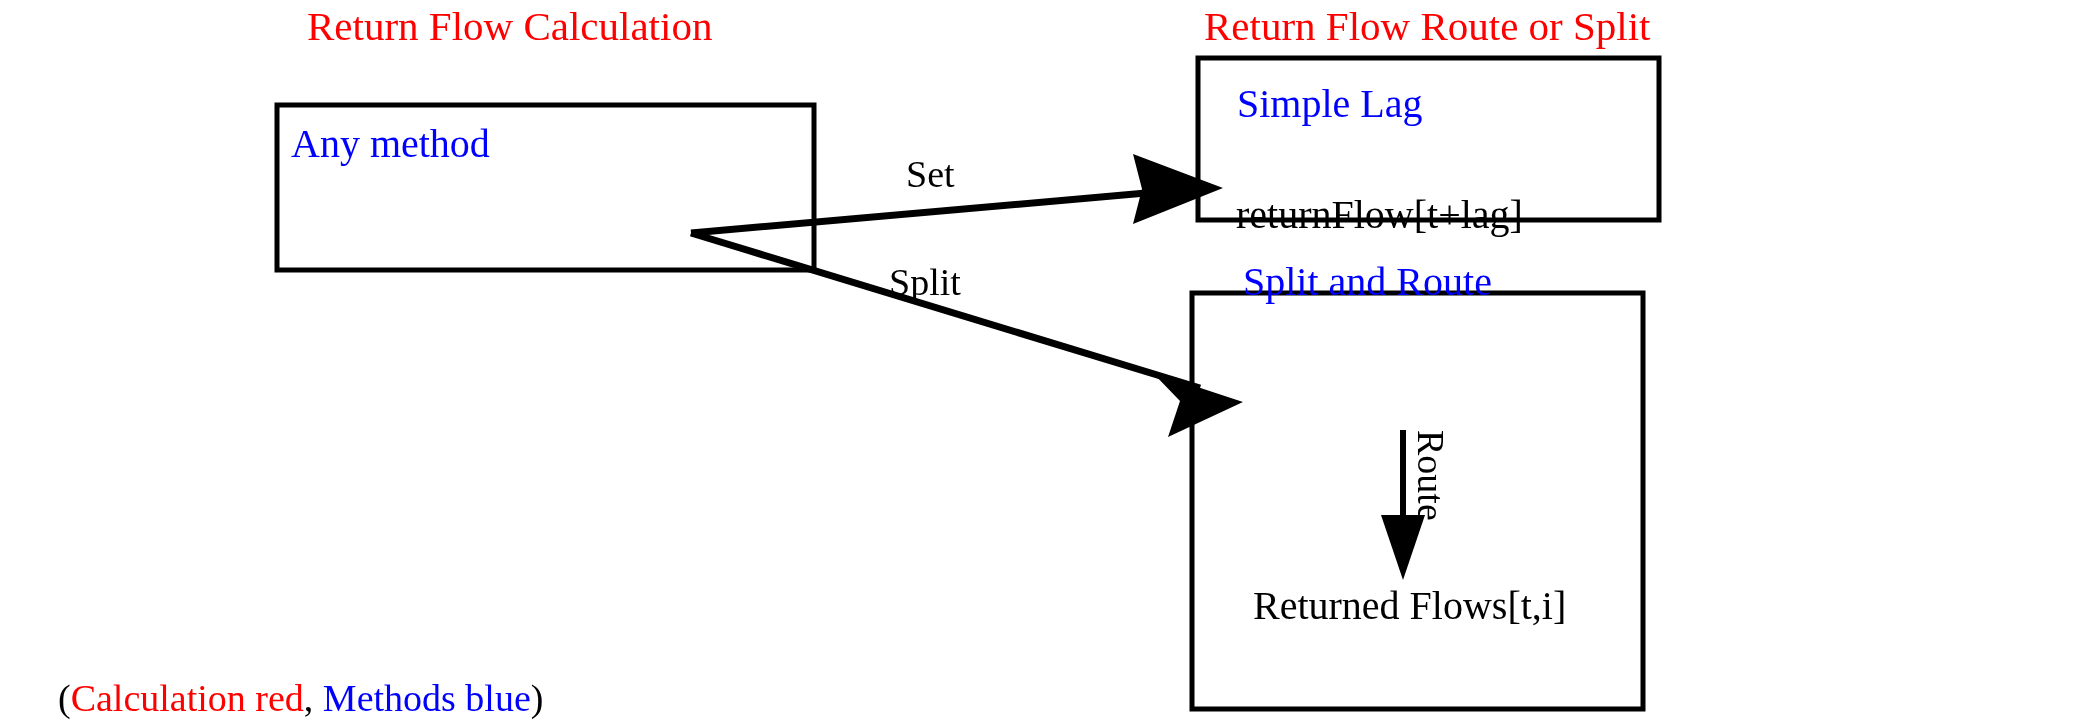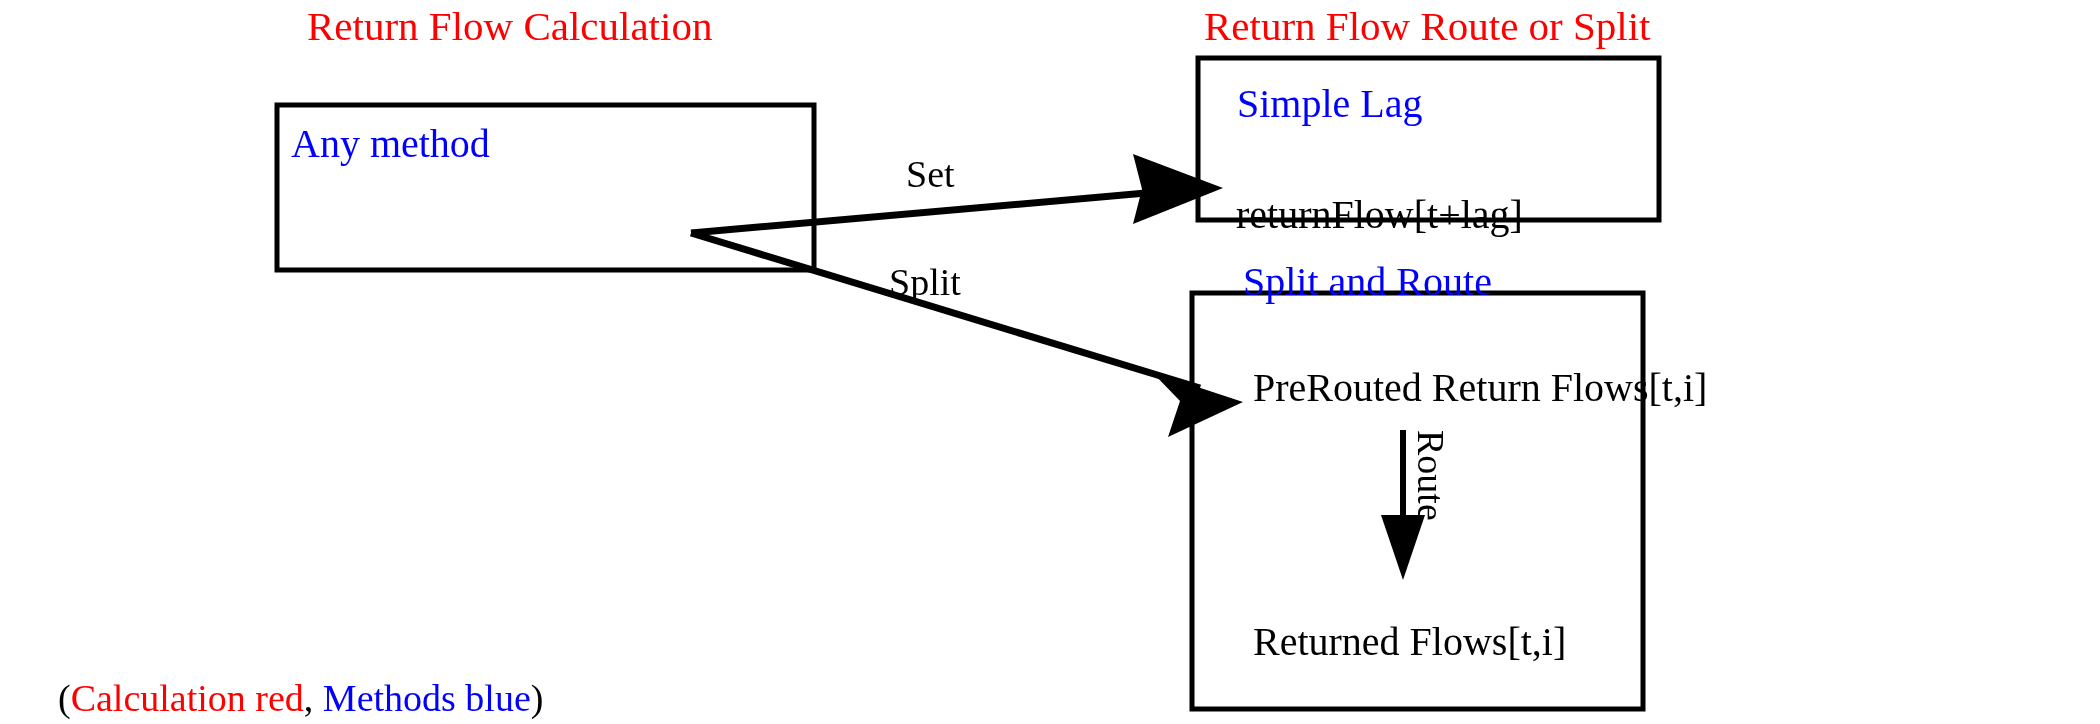--- a/index.html
+++ b/index.html
@@ -93,23 +93,22 @@
 
   <div class="txt method-label" style="left:291px; top:124px;">Any method</div>
 
 
   <div class="txt method-label" style="left:1237px; top:84px;">Simple Lag</div>
 
   <div class="txt var-label" style="left:1236px; top:159px;margin-top:36px;">returnFlow[t+lag]</div>
 
   <div class="txt method-label" style="left:1243px; top:262px;">Split and Route</div>
 
-  <div class="txt var-label" style="left:1253px; top:368px;">PreRouted Return Flows[t,i]</div>
 
-  <div class="txt var-label" style="left:1253px; top:586px;margin-top:36px;">Returned Flows[t,i]</div>
+  <div class="txt var-label" style="left:1253px; top:586px;">Returned Flows[t,i]</div>
 
   <div class="txt edge-label" style="left:906px; top:155px;font-family:Liberation Serif, serif;">Set</div>
 
   <div class="txt edge-label" style="left:889px; top:263px;">Split</div>
 
   <div class="txt edge-label-rot" style="left:1450px; top:430px;">Route</div>
 
   <div class="txt legend" style="left:20px; top:641px;">
     <span>(</span><span class="red">Calculation red</span><span>, </span><span class="blue">Methods blue</span><span>)</span>
   </div>

